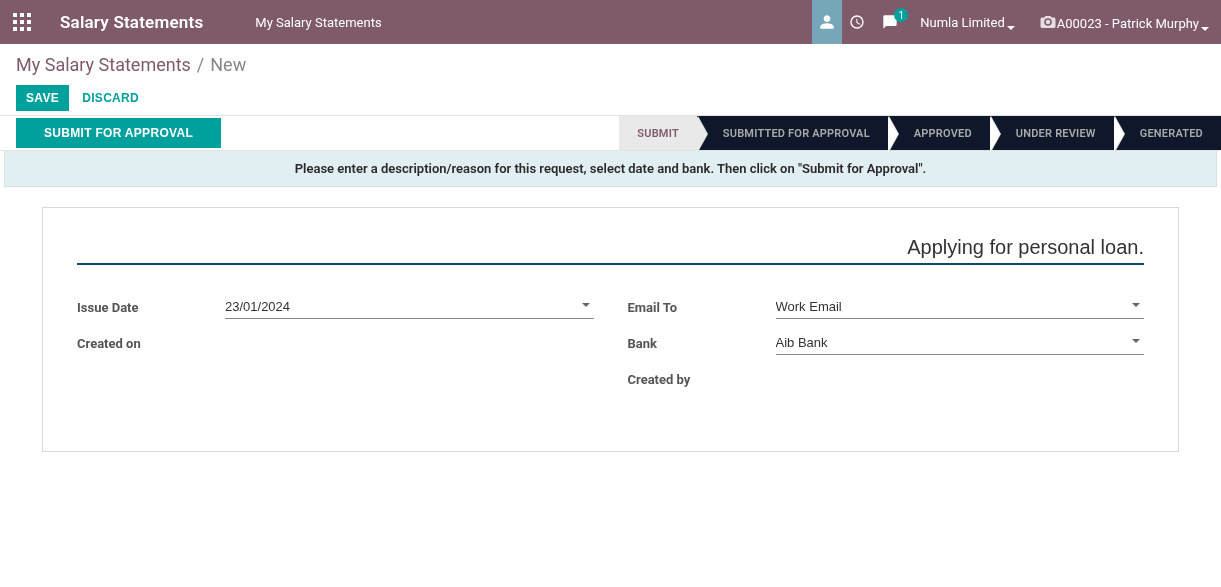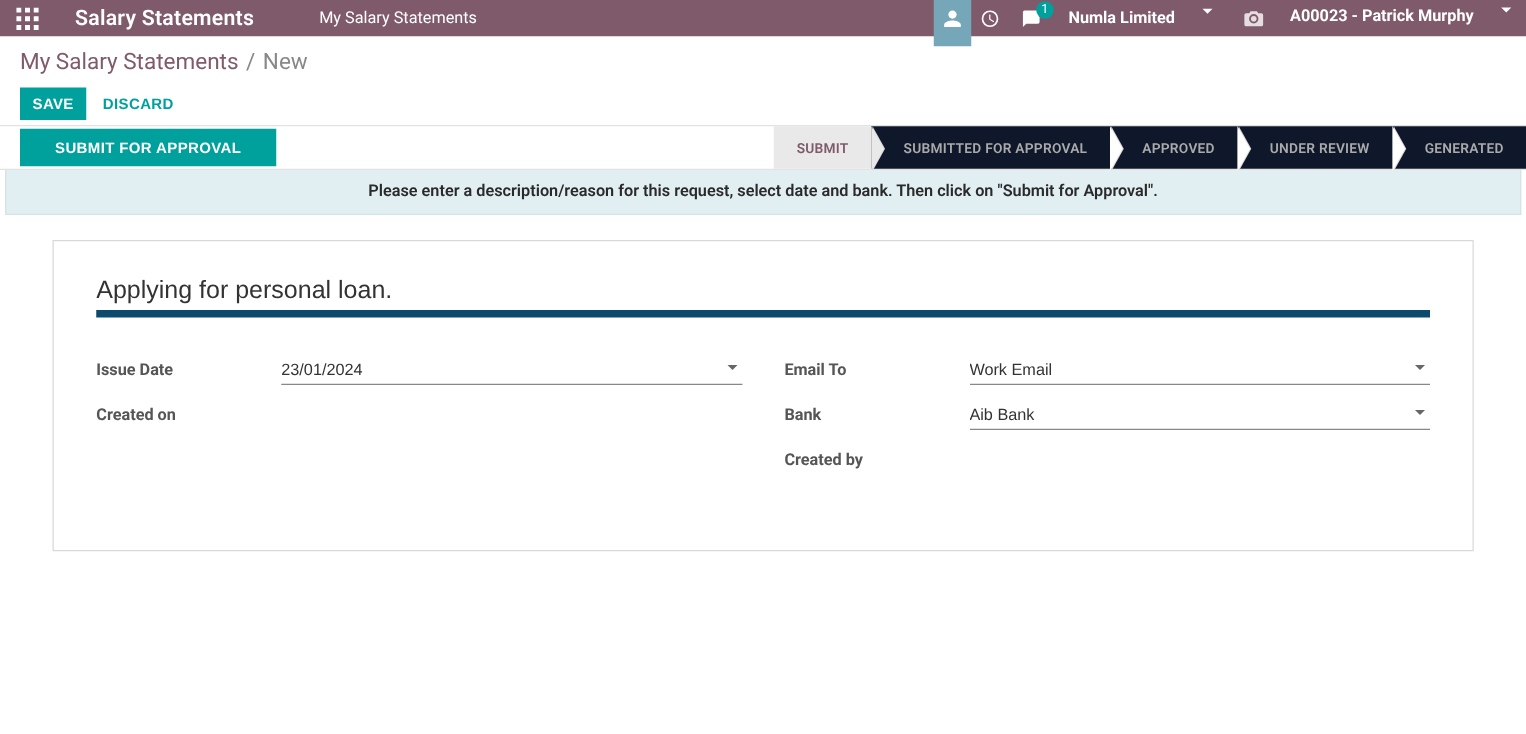--- a/index.html
+++ b/index.html
@@ -9,21 +9,21 @@
     }
     body {
       font-family: -apple-system, BlinkMacSystemFont, "Segoe UI", Roboto, "Helvetica Neue", Arial, sans-serif;
       font-size: 13px;
       color: #4c4c4c;
       background: #fff;
       width: 1221px;
     }
     .topbar {
       background: #7f5a6b;
-      height: 29px;
+      height: 44px;
       display: flex;
       align-items: center;
       color: #fff;
     }
     .apps-icon {
       width: 44px;
       height: 44px;
       display: flex;
       align-items: center;
       justify-content: center;
@@ -81,26 +81,25 @@
       font-size: 10px;
       min-width: 14px;
       height: 14px;
       display: flex;
       align-items: center;
       justify-content: center;
       padding: 0 3px;
     }
     .company-dd, .user-dd {
       display: flex;
-      align-items: flex-start;
+      align-items: flex-end;
       padding: 0 12px;
       cursor: pointer;
       font-size: 13px;
-      gap: 20px;
-      font-weight: bold;
+      gap: 0;
     }
     .caret {
       width: 0;
       height: 0;
       border-left: 4px solid transparent;
       border-right: 4px solid transparent;
       border-top: 4px solid #fff;
       margin-left: 2px;
     }
     .user-avatar-icon {
@@ -242,24 +241,25 @@
     .sheet {
       border: 1px solid #d9d9d9;
       background: #fff;
       padding: 24px 34px 50px 34px;
     }
     .title-input {
       width: 100%;
       font-size: 20px;
       color: #333;
       border: none;
-      border-bottom: 6px solid #0c4a6e;
+      border-bottom: 2px solid #0c4a6e;
       padding: 4px 0;
       outline: none;
       background: transparent;
+      text-align: right;
     }
     .form-columns {
       display: flex;
       gap: 34px;
       margin-top: 28px;
     }
     .form-col {
       flex: 1;
     }
     .form-row {

